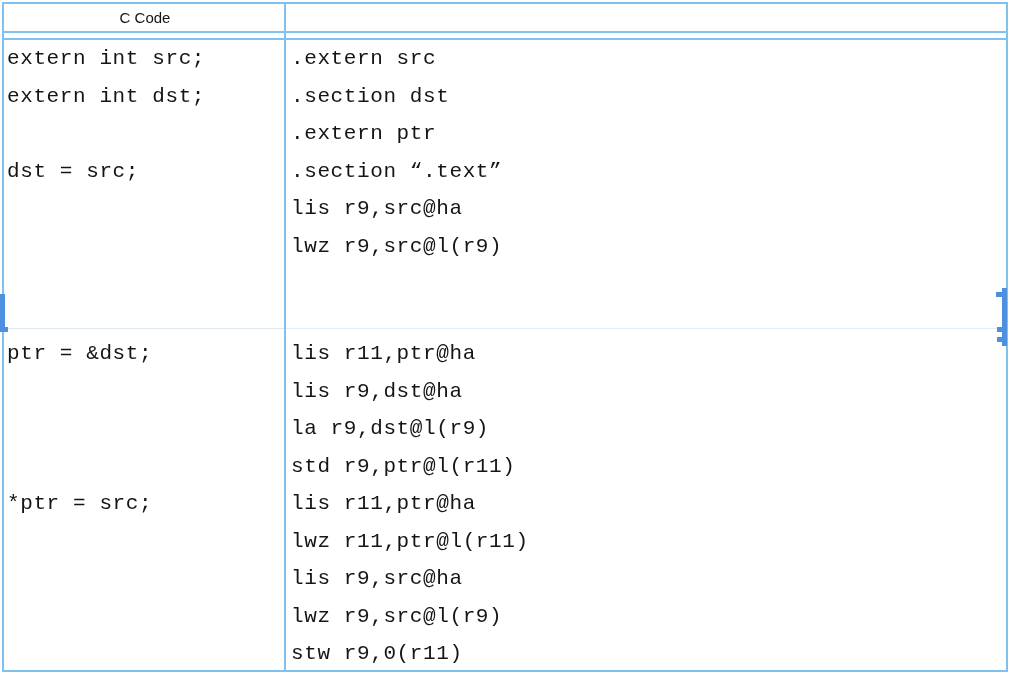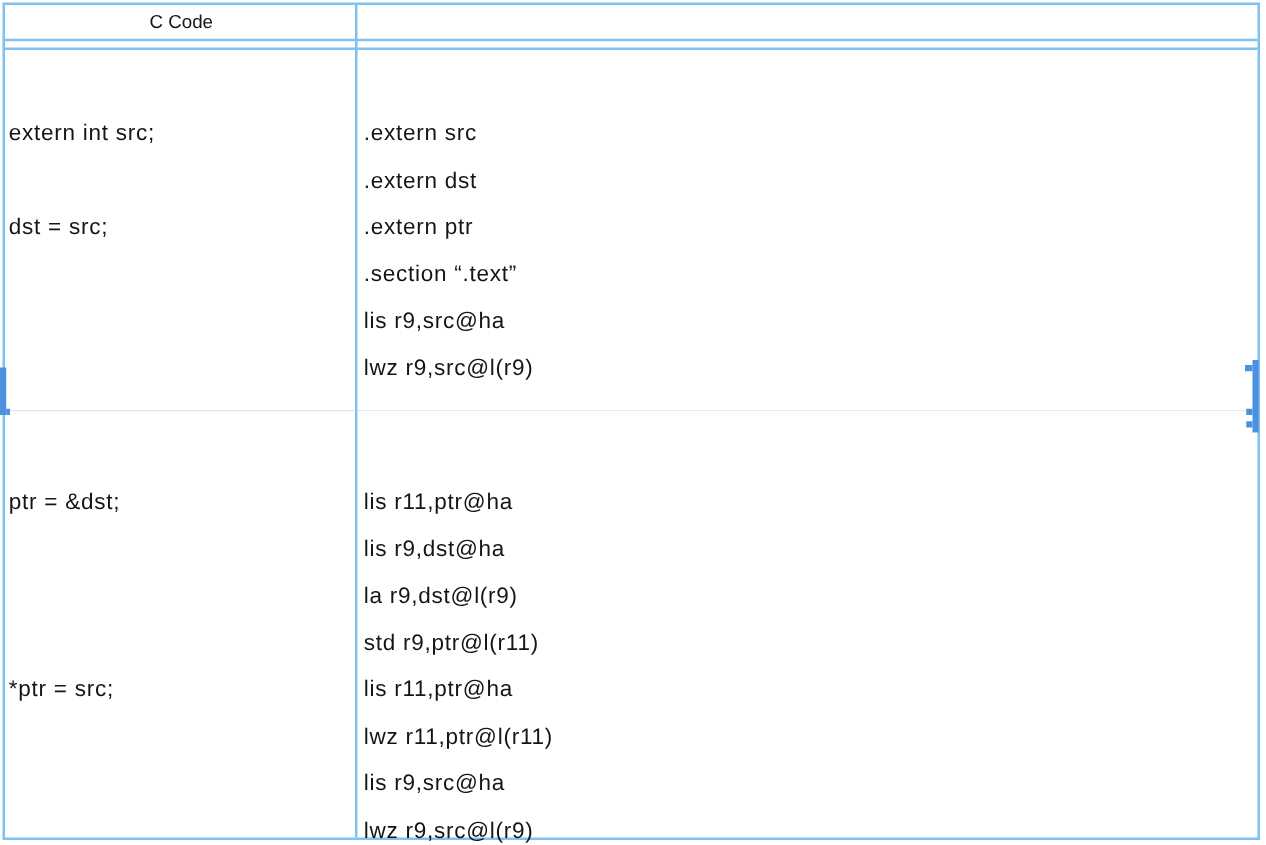--- a/index.html
+++ b/index.html
@@ -25,22 +25,22 @@
   
   .col-divider{position:absolute;left:280px;top:0;width:2px;height:100%;
                background:var(--border,#7fc2ef);}
 
   
   .split-line{position:absolute;top:324px;height:1px;}
   .split-line.left{left:0;width:280px;background:var(--split_line_left,#dfe8ef);}
   .split-line.right{left:282px;right:0;background:var(--split_line_right,#dcedfb);}
 
   
-  .code-cell{position:absolute;font-family:Liberation Sans, sans-serif;
-             font-size:18px;letter-spacing:0.6px;color:var(--text,#151515);white-space:pre;margin-top:48px;}
+  .code-cell{position:absolute;font-family:Liberation Mono, monospace;
+             font-size:21px;letter-spacing:0.6px;color:var(--text,#151515);white-space:pre;}
   .code-line{height:37.5px;display:flex;align-items:center;}
   .cell-c{left:3px;width:274px;}
   .cell-asm{left:287px;width:710px;}
   .row1{top:36px;}
   .row2{top:331px;}
 
   
   .handle{position:absolute;background:var(--handle,#4e90e0);}
   .handle.left-bar{left:0;top:294px;width:5px;height:38px;}
   .handle.left-tick{left:5px;top:327px;width:3px;height:5px;}
@@ -61,23 +61,23 @@
     </div>
 
     <div class="hdr-rule r1"></div>
     <div class="hdr-rule r2"></div>
 
     <div class="col-divider"></div>
 
     <div class="split-line left"></div>
     <div class="split-line right"></div>
 
-    <div class="code-cell cell-c row1"><div class="code-line">extern int src;</div><div class="code-line"></div><div class="code-line">dst = src;</div></div>
+    <div class="code-cell cell-c row1"><div class="code-line">extern int src;</div><div class="code-line">extern int dst;</div><div class="code-line"></div><div class="code-line">dst = src;</div></div>
 
-    <div class="code-cell cell-asm row1"><div class="code-line">.extern src</div><div class="code-line">.extern dst</div><div class="code-line">.extern ptr</div><div class="code-line">.section “.text”</div><div class="code-line">lis r9,src@ha</div><div class="code-line">lwz r9,src@l(r9)</div></div>
+    <div class="code-cell cell-asm row1"><div class="code-line">.extern src</div><div class="code-line">.section dst</div><div class="code-line">.extern ptr</div><div class="code-line">.section “.text”</div><div class="code-line">lis r9,src@ha</div><div class="code-line">lwz r9,src@l(r9)</div></div>
 
     <div class="code-cell cell-c row2"><div class="code-line">ptr = &amp;dst;</div><div class="code-line"></div><div class="code-line"></div><div class="code-line"></div><div class="code-line">*ptr = src;</div></div>
 
     <div class="code-cell cell-asm row2"><div class="code-line">lis r11,ptr@ha</div><div class="code-line">lis r9,dst@ha</div><div class="code-line">la r9,dst@l(r9)</div><div class="code-line">std r9,ptr@l(r11)</div><div class="code-line">lis r11,ptr@ha</div><div class="code-line">lwz r11,ptr@l(r11)</div><div class="code-line">lis r9,src@ha</div><div class="code-line">lwz r9,src@l(r9)</div><div class="code-line">stw r9,0(r11)</div></div>
 
   </div>
 
   <div class="handle left-bar"></div>
   <div class="handle left-tick"></div>
   <div class="handle right-bar"></div>

